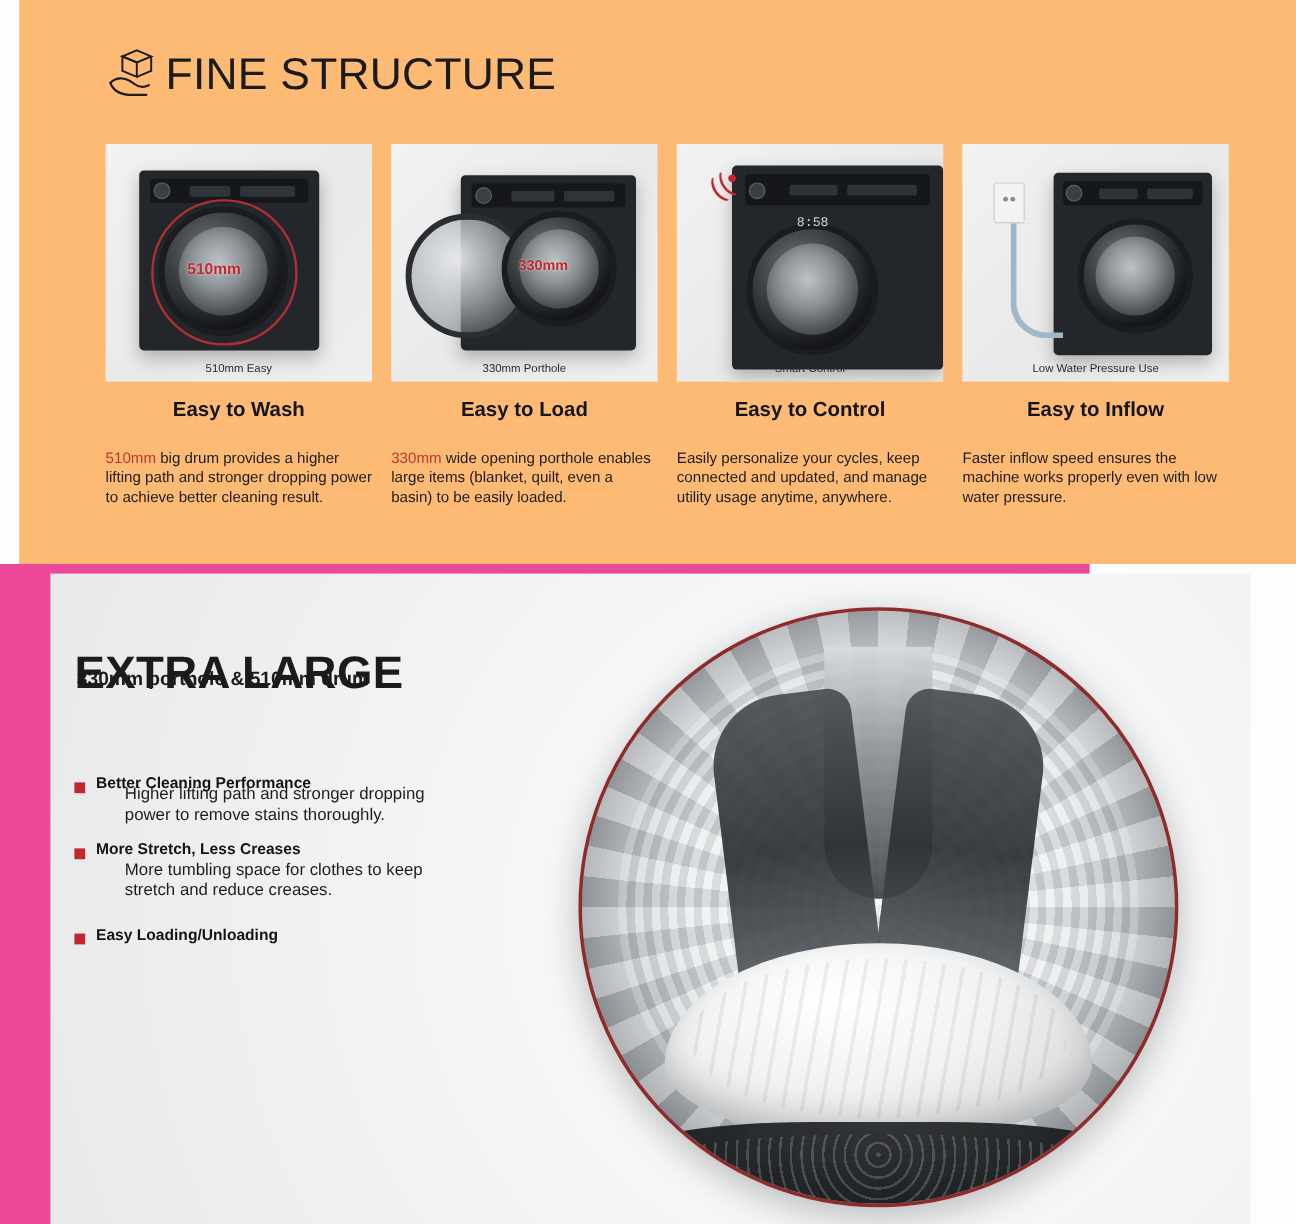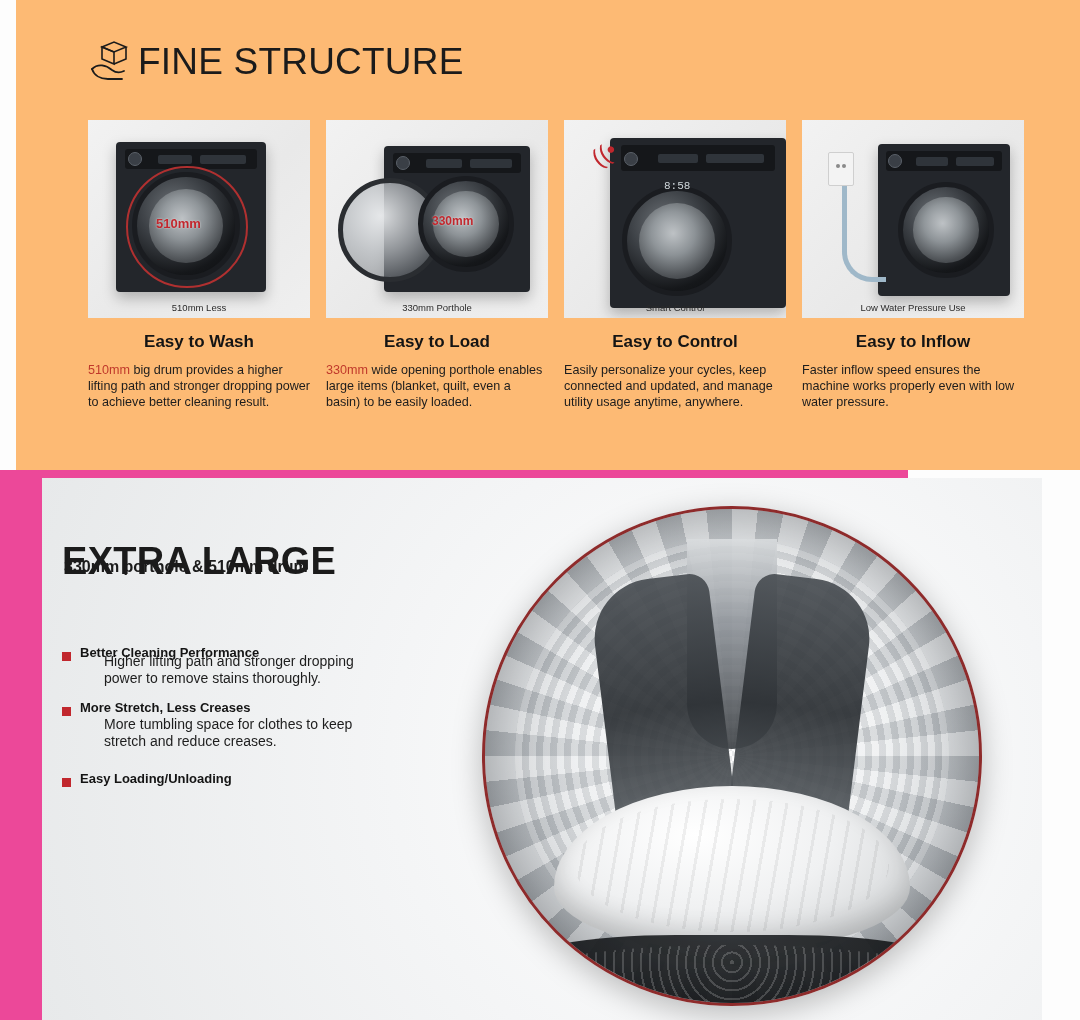--- a/index.html
+++ b/index.html
@@ -67,21 +67,21 @@
     color: #2a2a2a;
   }
   .card-h {
     margin-top: 14px;
     font-size: 17px;
     font-weight: bold;
     color: #141414;
     text-align: center;
   }
   .card-p {
-    margin-top: 10px;
+    margin-top: 22px;
     font-size: 12.6px;
     line-height: 1.28;
     color: #1d1d1d;
   }
   .hl { color: #c0392b; }
 
   
   .wm {
     position: absolute;
     background: #23262b;
@@ -282,21 +282,21 @@
             <div class="wm-panel"></div>
             <div class="wm-knob" style="left:12px; top:10px;"></div>
             <div class="wm-disp" style="left:42px; top:13px; width:34px;"></div>
             <div class="wm-disp" style="left:84px; top:13px; width:46px;"></div>
           </div>
           <div class="door" style="left:44px; top:52px; width:108px; height:108px;">
             <div class="door-in"></div>
           </div>
           <div class="drum-ring" style="left:38px; top:46px; width:122px; height:122px;"></div>
           <div class="drum-label" style="left:68px; top:96px;">510mm</div>
-          <div class="thumb-cap">510mm Less</div>
+          <div class="thumb-cap">510mm Easy</div>
         </div>
         <div class="card-h">Easy to Wash</div>
         <div class="card-p"><span class="hl">510mm</span><span> big drum provides a higher lifting path and stronger dropping power to achieve better cleaning result.</span></div>
       </div>
 
       <div class="card">
         <div class="thumb">
           <div class="wm" style="left:58px; top:26px; width:146px; height:146px;">
             <div class="wm-panel"></div>
             <div class="wm-knob" style="left:12px; top:10px;"></div>

